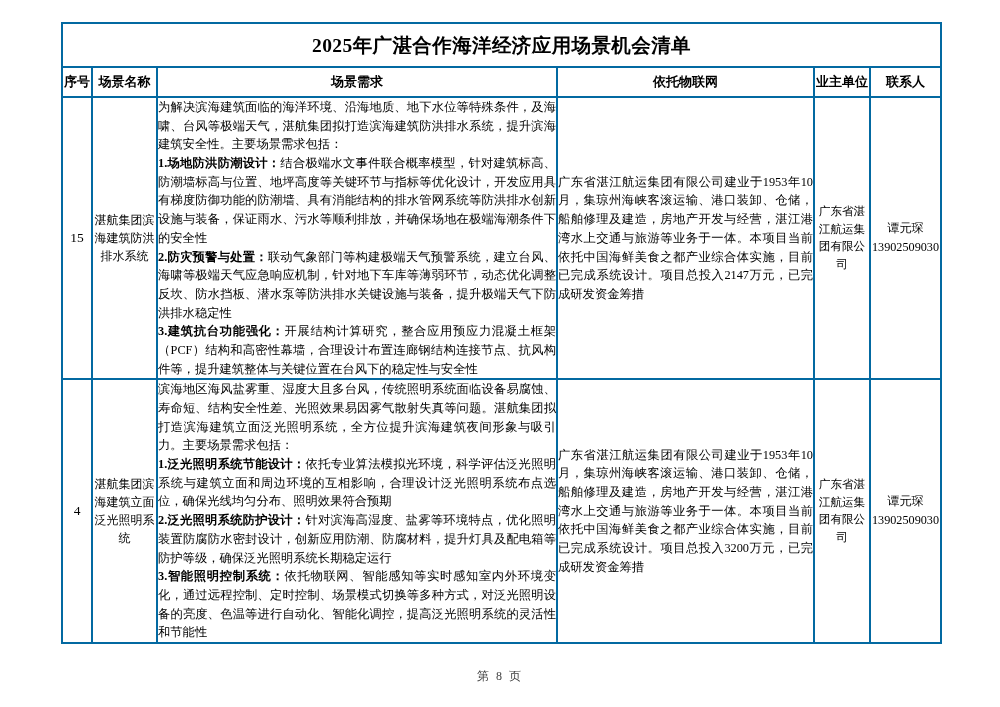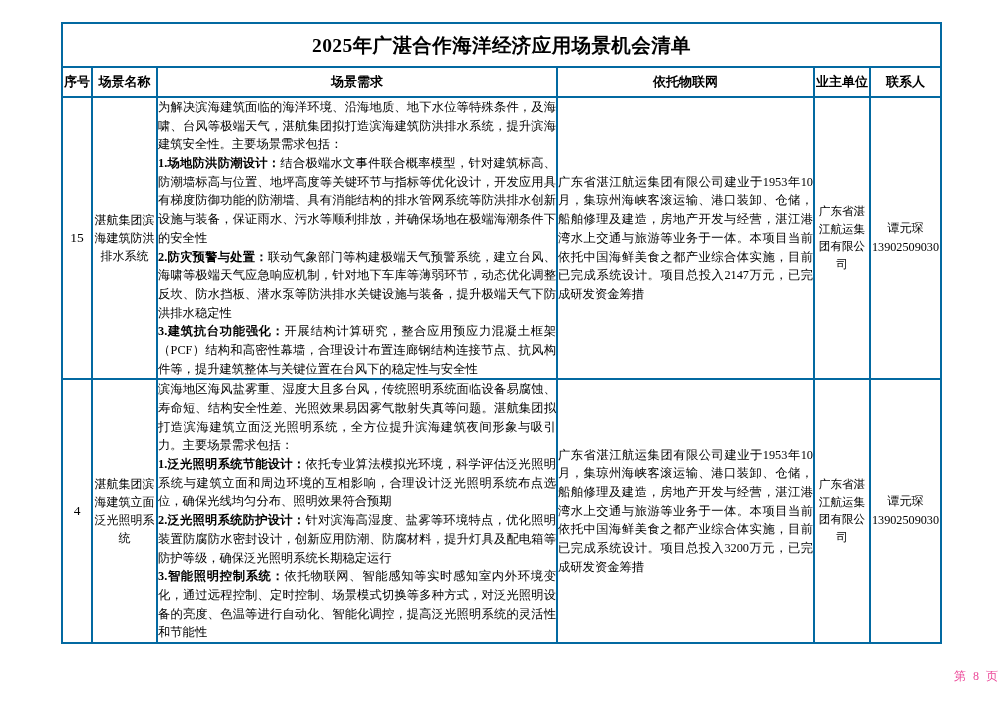--- a/index.html
+++ b/index.html
@@ -103,23 +103,23 @@
     margin: 0;
   }
   .demand-item b {
     font-weight: bold;
   }
   .footer {
     position: absolute;
     left: 0;
     top: 668px;
     width: 1000px;
-    text-align: right;
+    text-align: center;
     font-size: 12px;
-    color: #ec4899;
+    color: #404040;
     letter-spacing: 2px;
   }
 </style>
 </head>
 <body>
 
 <div class="page">
 
   <table class="sheet">
     <colgroup>

